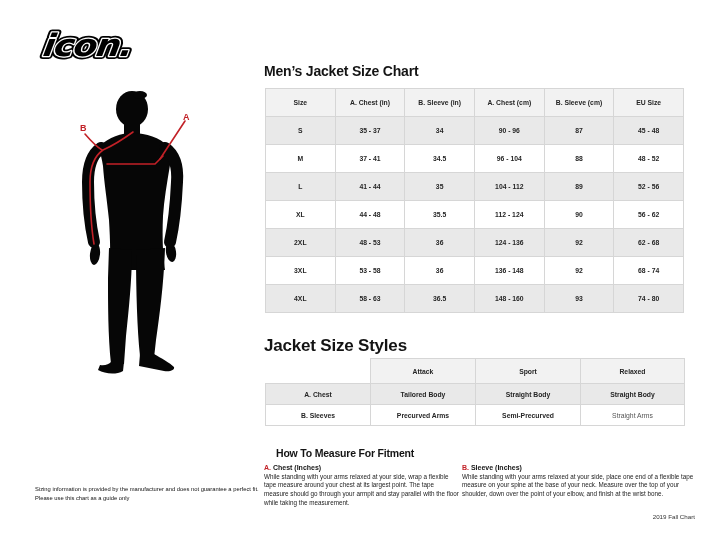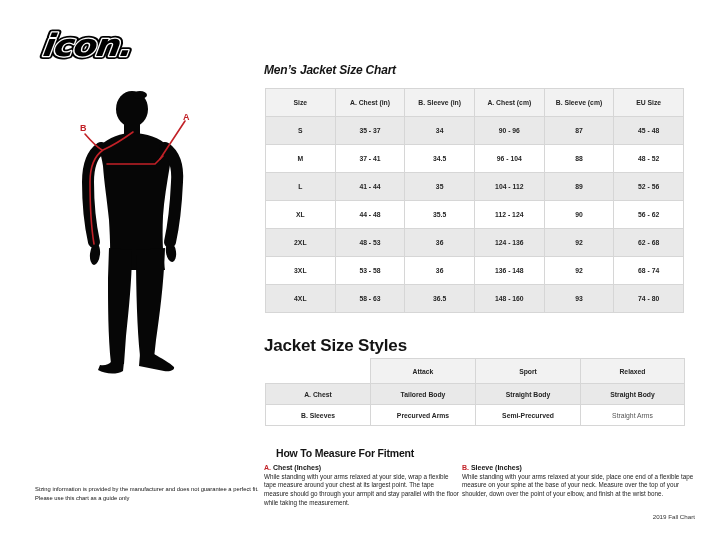--- a/index.html
+++ b/index.html
@@ -12,21 +12,21 @@
   .logo-svg { position:absolute; left:34px; top:22px; }
 
   
   .figure-svg { position:absolute; left:75px; top:88px; }
 
   
   .sec-title {
     position:absolute; left:264px; font-weight:bold; color:#141414;
     letter-spacing:-0.2px; white-space:nowrap;
   }
-  .title-size   { top:63px;  font-size:12px;font-style:italic; }
+  .title-size   { top:63px;  font-size:14px; }
   .title-styles { top:336px; font-size:17px; }
   .title-measure{ top:447px; font-size:10.5px;padding-left:12px; }
 
   
   table { border-collapse:collapse; table-layout:fixed; }
   .size-table {
     position:absolute; left:265px; top:88px; width:419px;
     font-size:6.8px; font-weight:bold; color:#252525; text-align:center;
   }
   .size-table th, .size-table td { border:1px solid #d6d6d6; height:28px; padding:0; }

